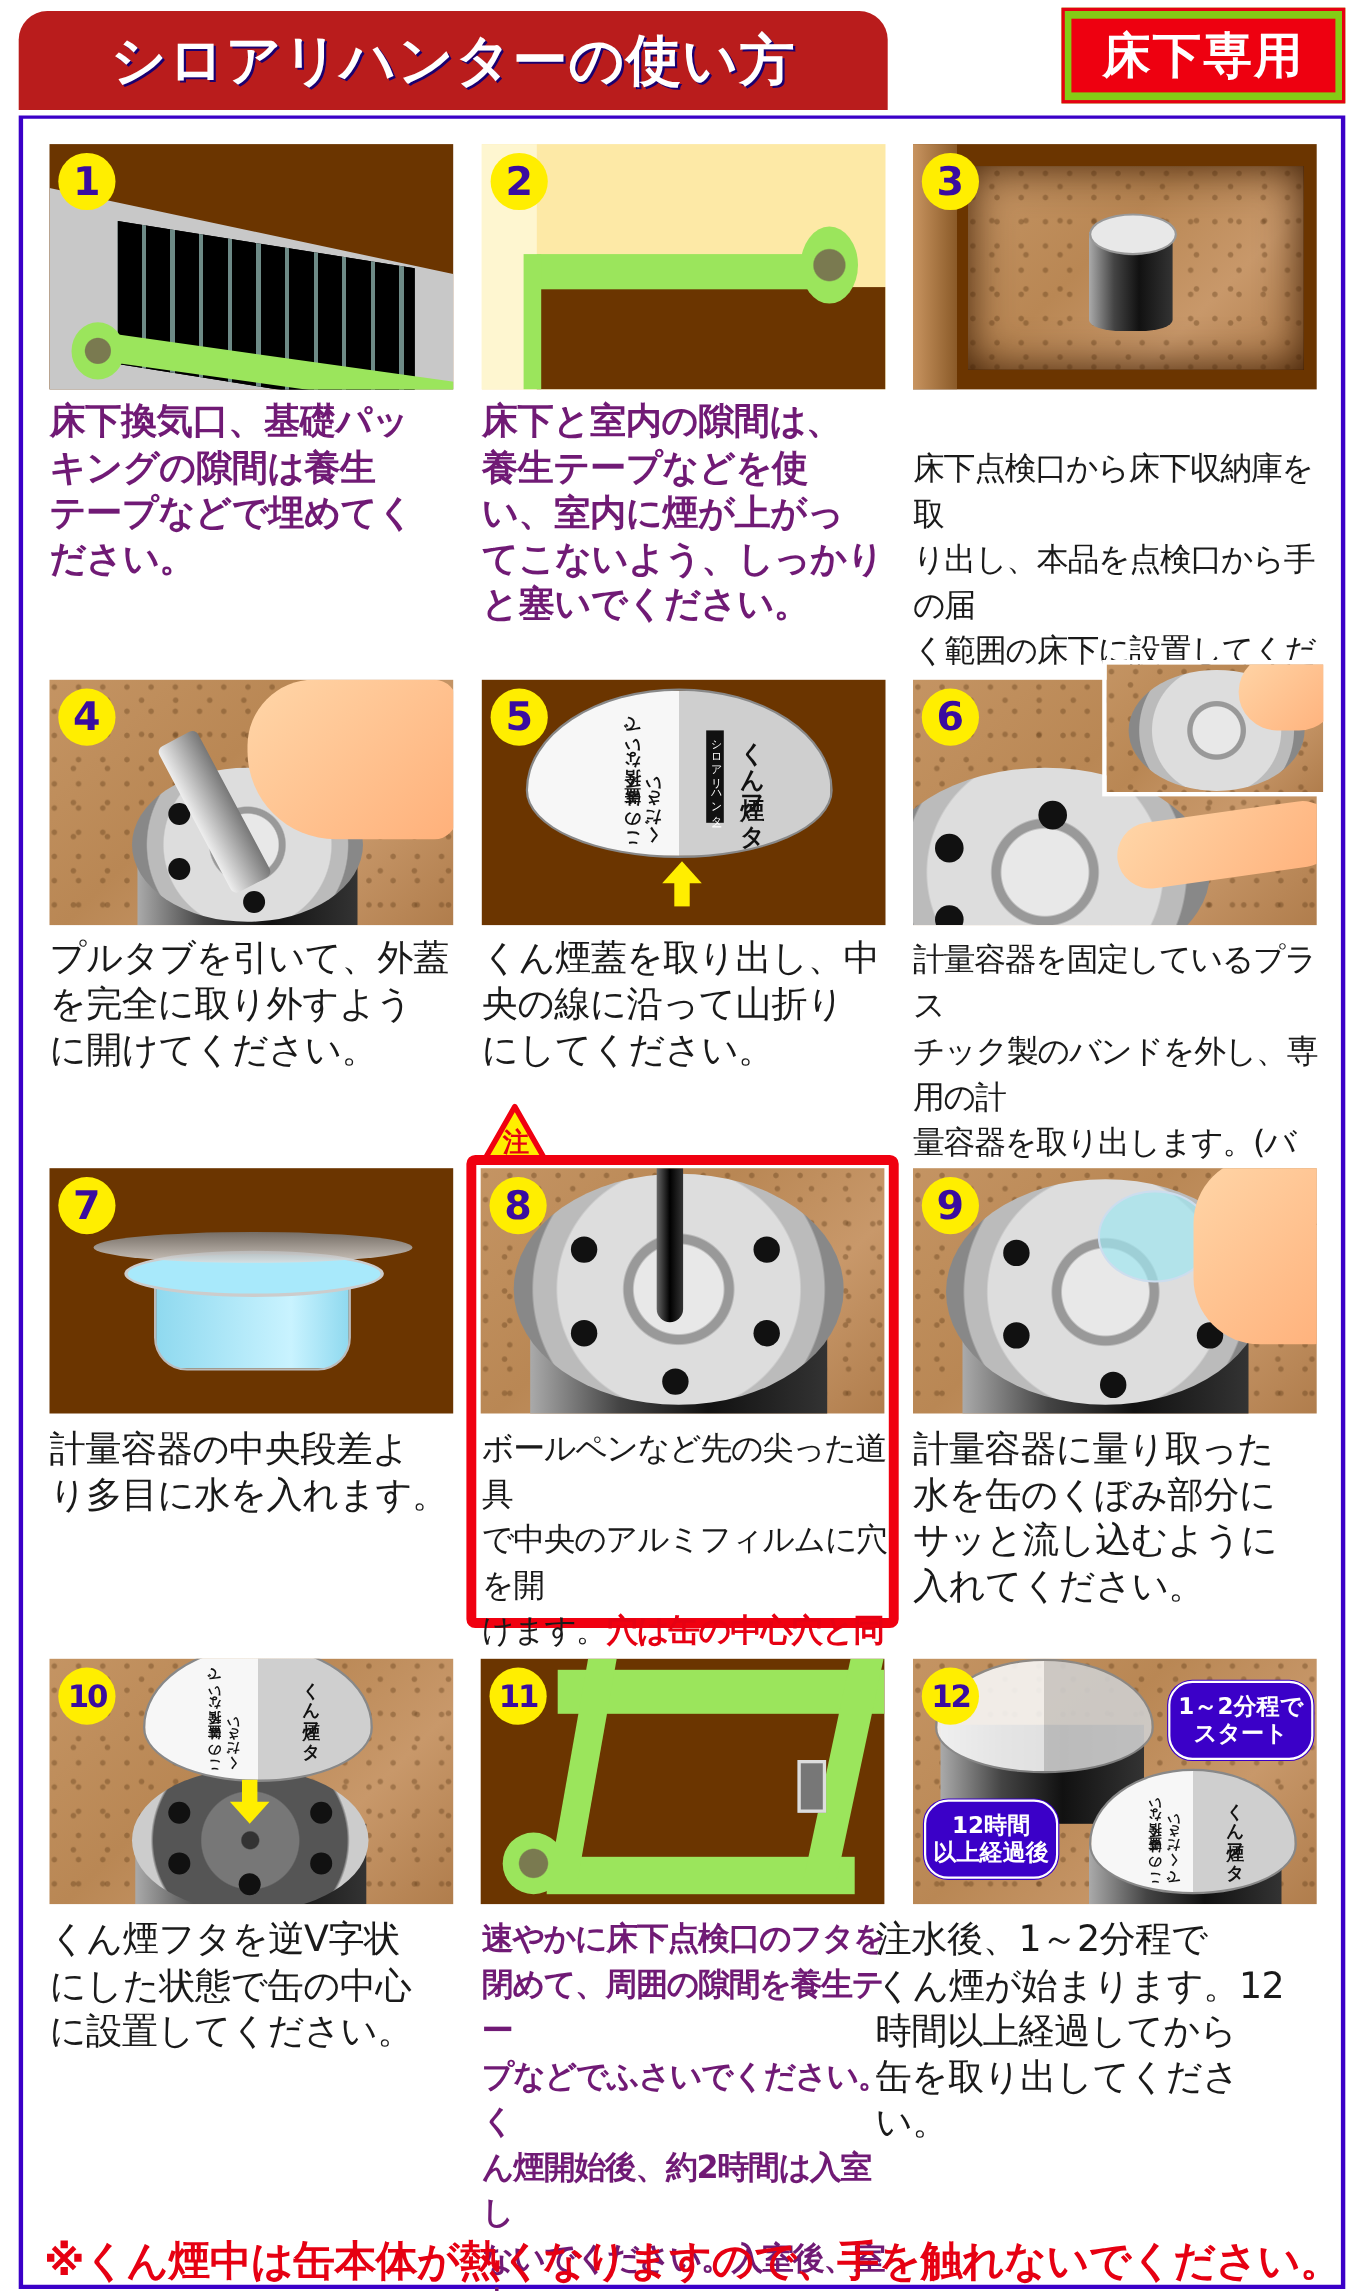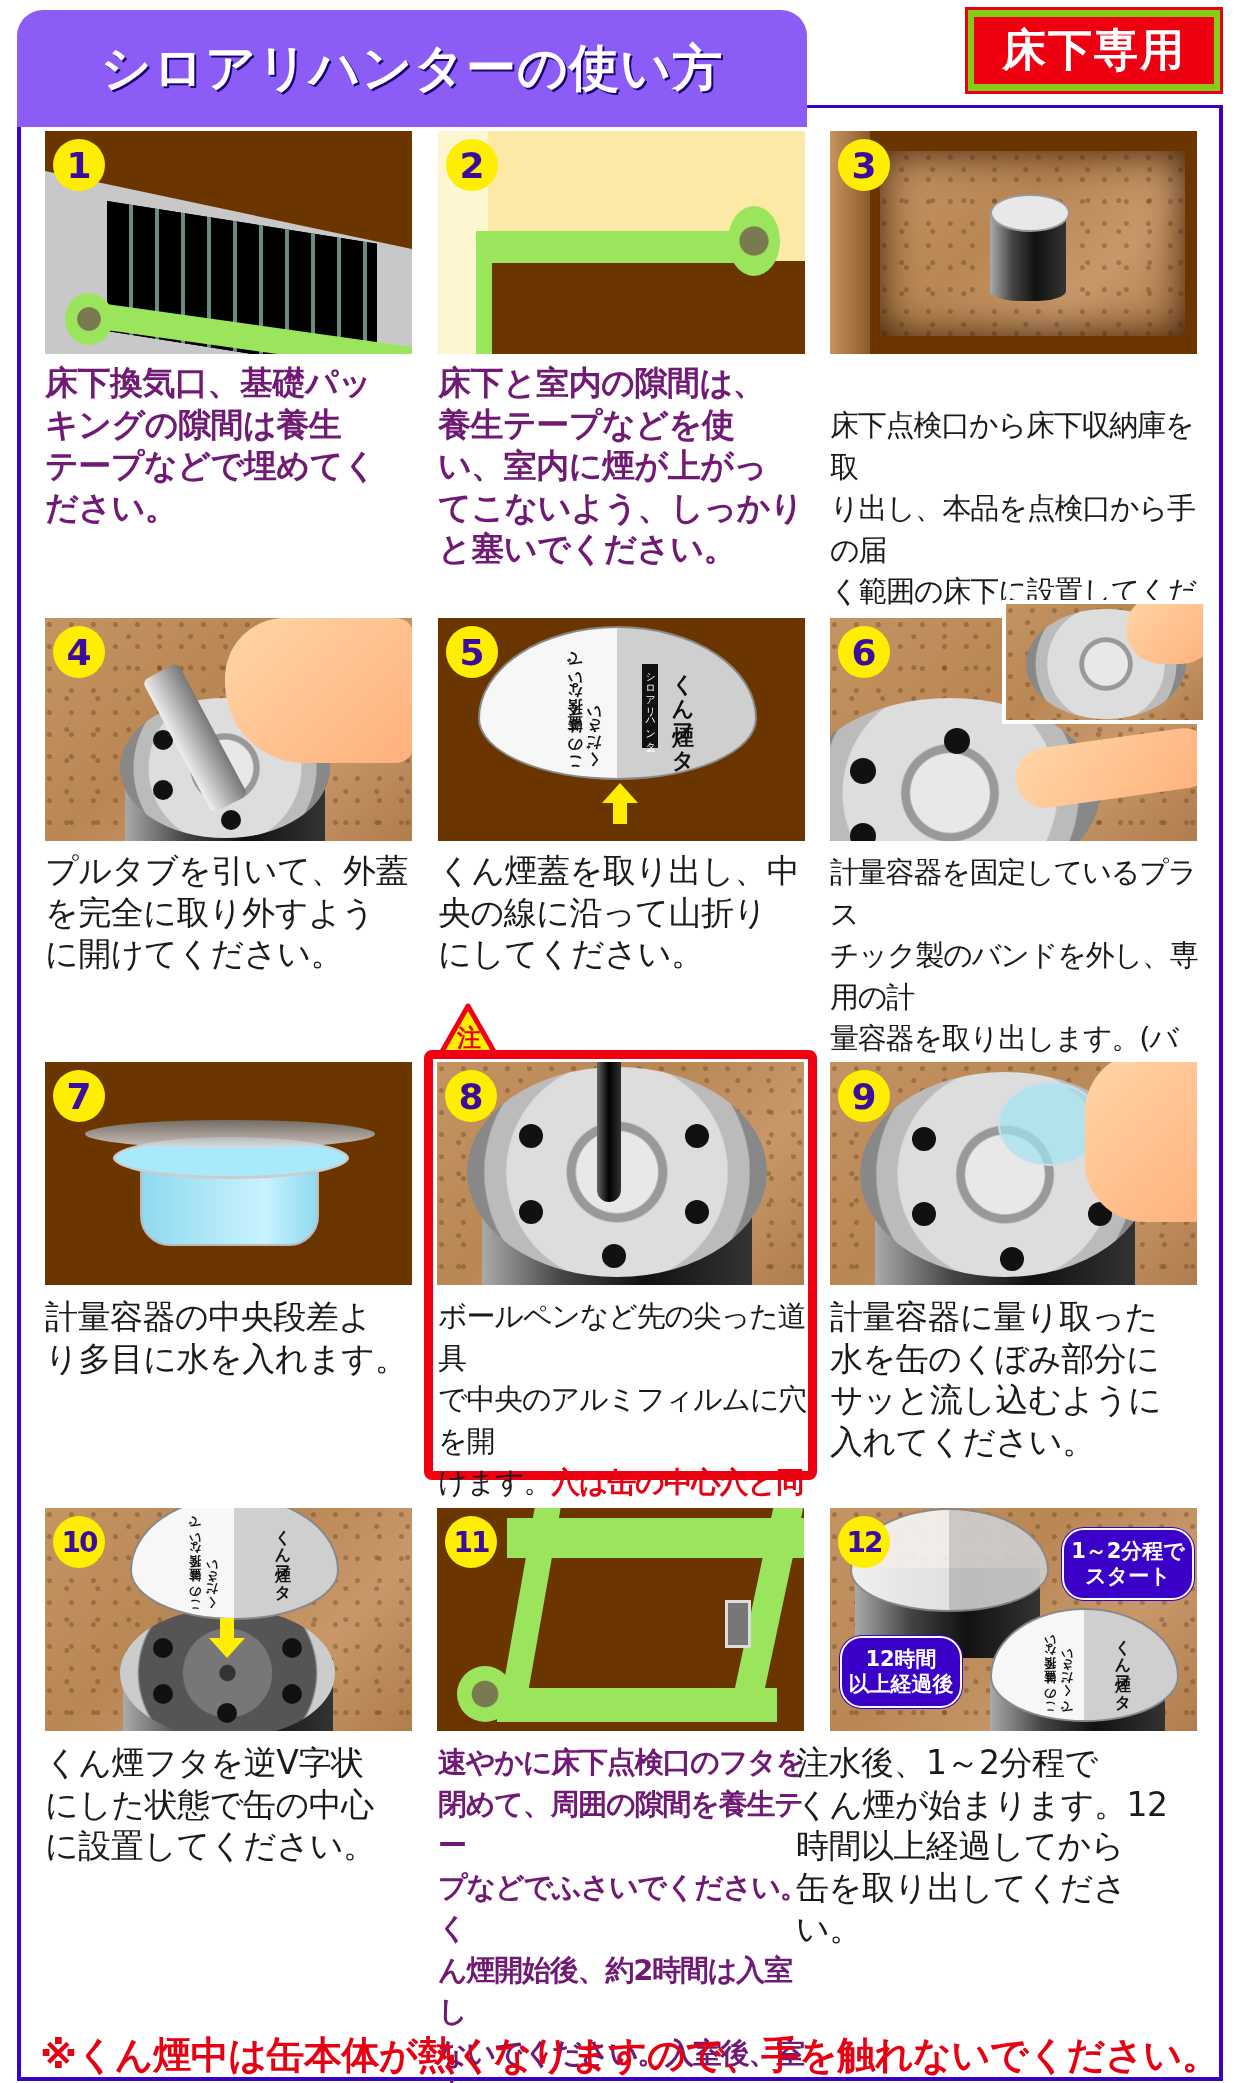--- a/index.html
+++ b/index.html
@@ -1,21 +1,21 @@
 <!DOCTYPE html>
 <html><head>
 <meta charset="utf-8">
 <style>
   html, body { margin:0; padding:0; background:#ffffff; }
   body { width:1243px; height:2083px; position:relative; overflow:hidden;
          font-family:"DejaVu Sans","Liberation Sans",sans-serif; }
   .abs { position:absolute; }
 
   
-  .title-tab { left:17px; top:10px; width:790px; height:117px; background:#8b5cf6;
+  .title-tab { left:17px; top:10px; width:790px; height:90px; background:#b91c1c;
                border-radius:26px 26px 0 0; }
   .title-text { left:0; top:0; width:100%; height:100%; display:flex; align-items:center;
                 justify-content:center; color:#fff; font-size:50px; font-weight:bold;
                 letter-spacing:1px; text-shadow:2px 2px 0 #1a0070; }
   .badge-outer { left:965px; top:7px; width:258px; height:87px; background:#84cc16;
                  border:3px solid #e60012; box-sizing:border-box; }
   .badge-inner { left:6px; top:7px; right:6px; bottom:7px; background:#ee0010;
                  display:flex; align-items:center; justify-content:center;
                  color:#fff; font-weight:bold; font-size:44px; letter-spacing:2px; }
   .frame { left:17px; top:105px; width:1206px; height:1976px; border:4px solid #3b00c8;

